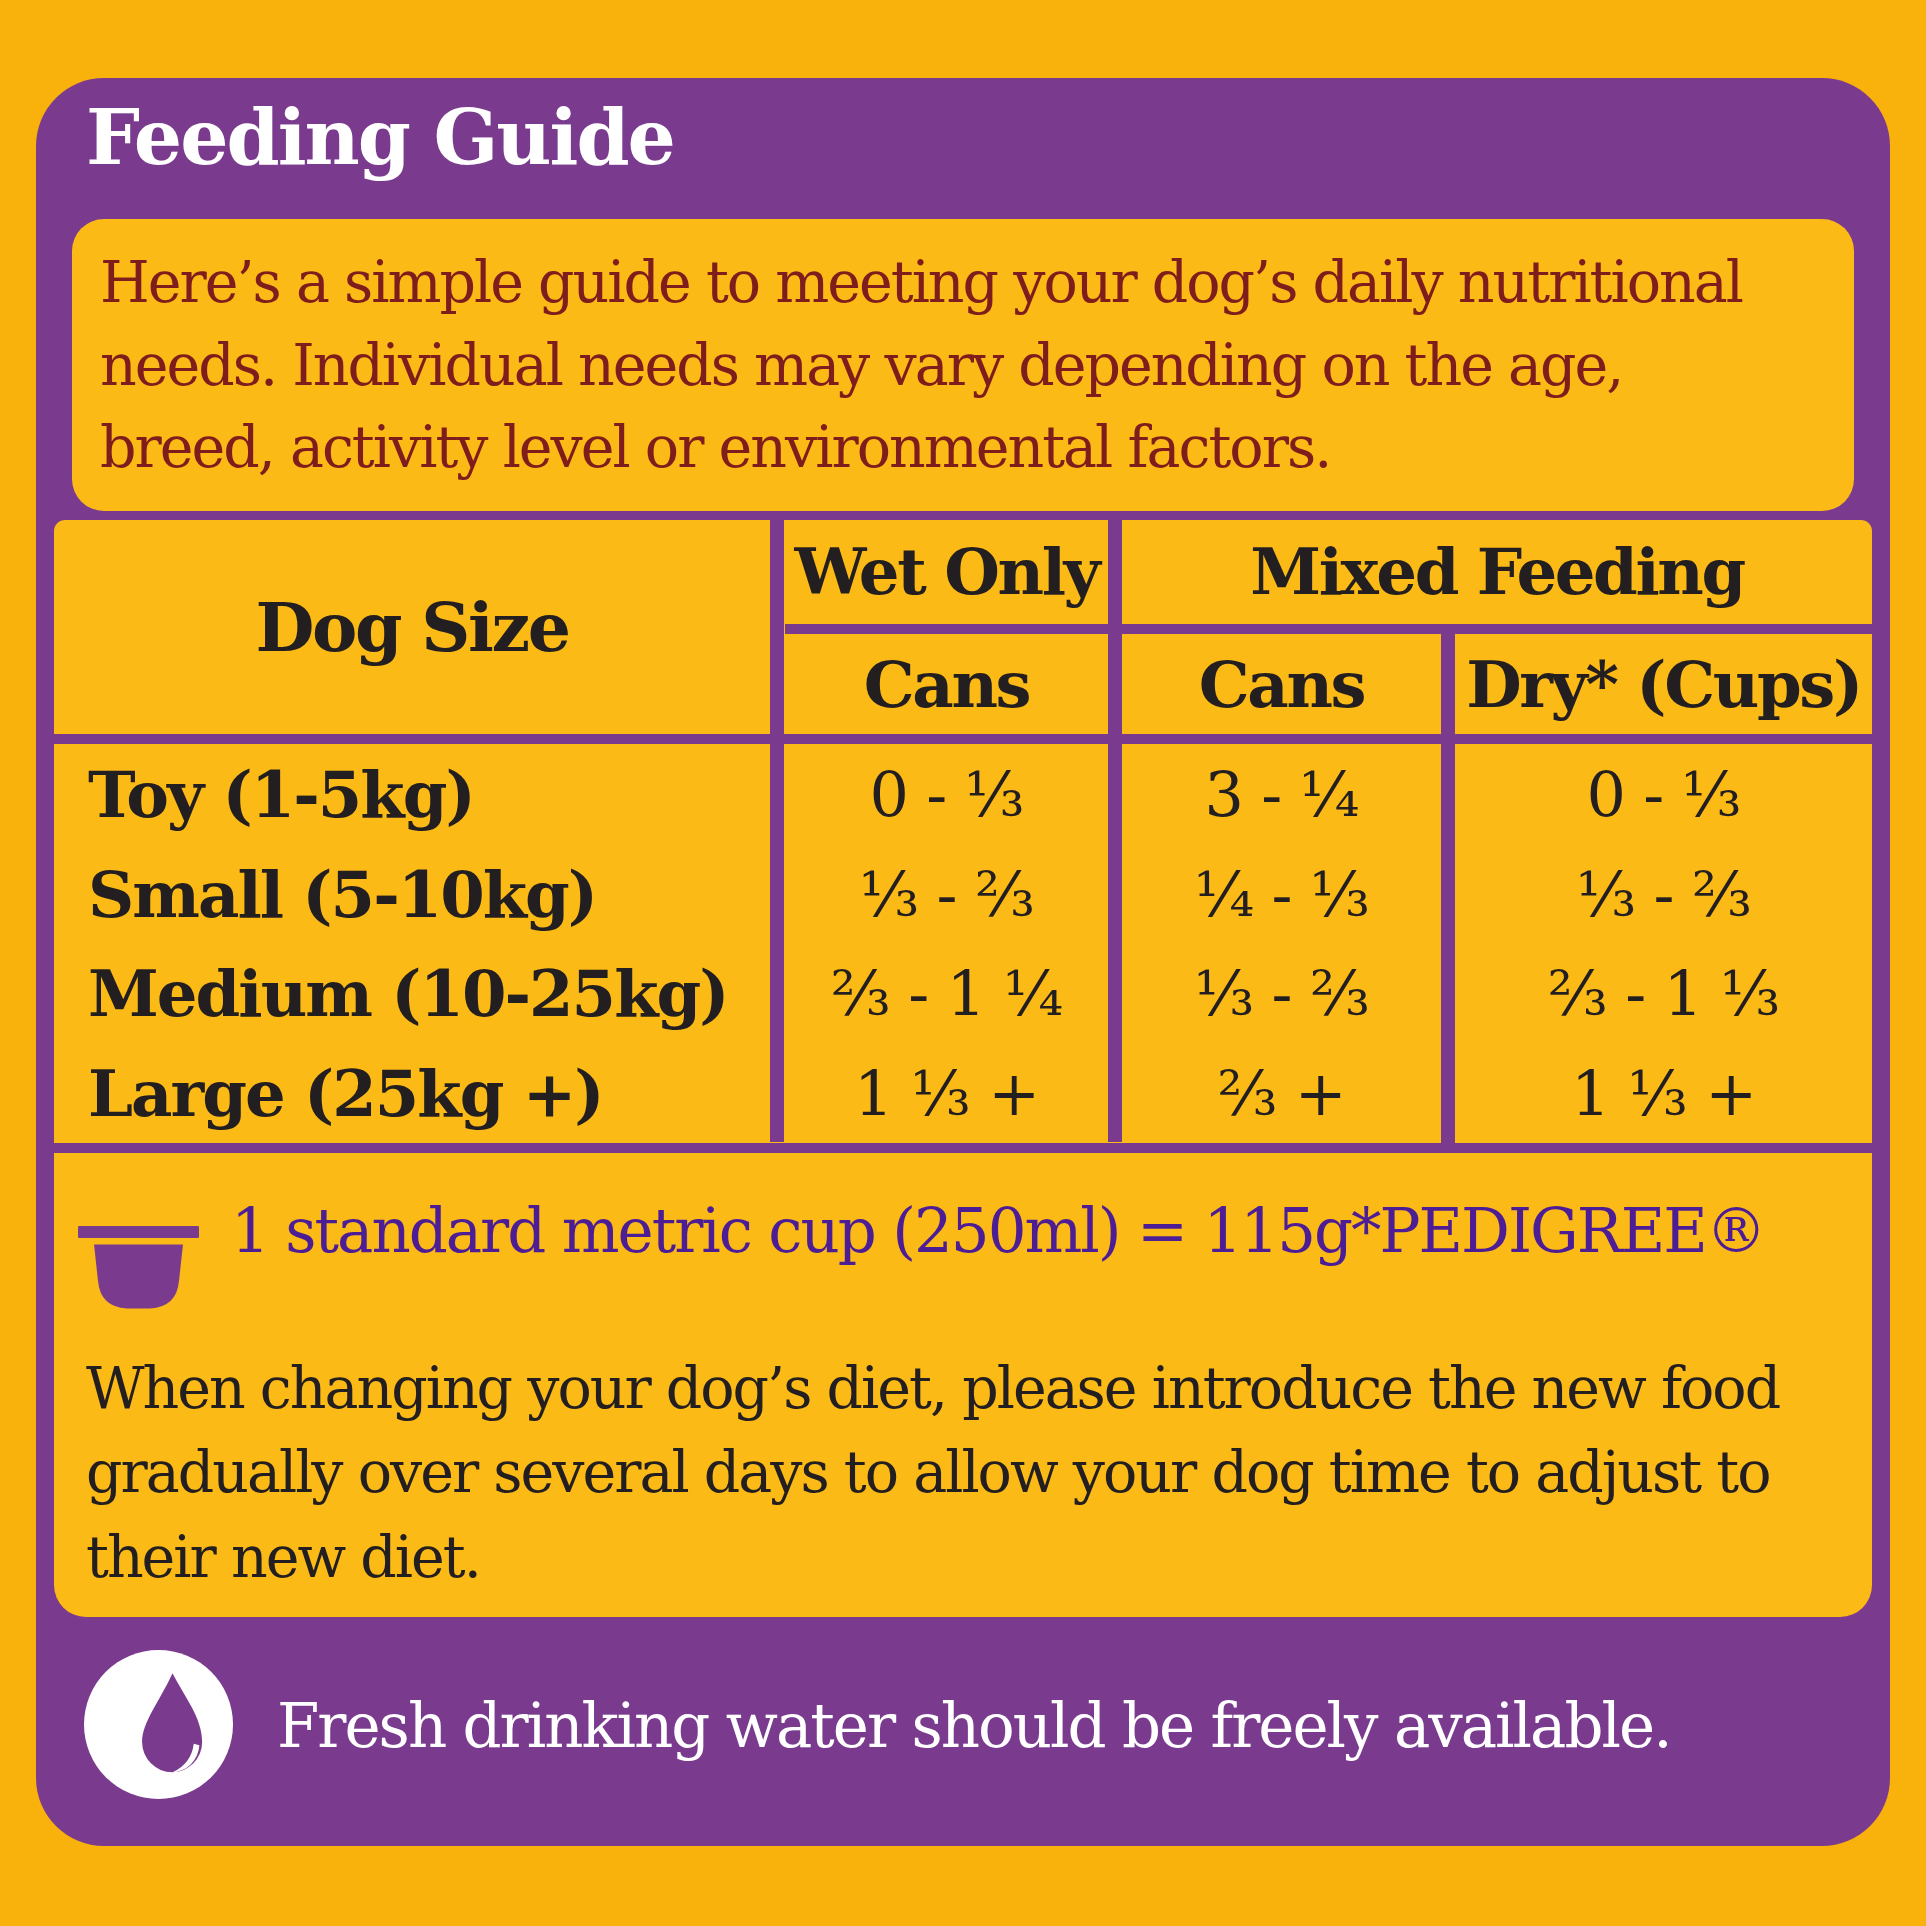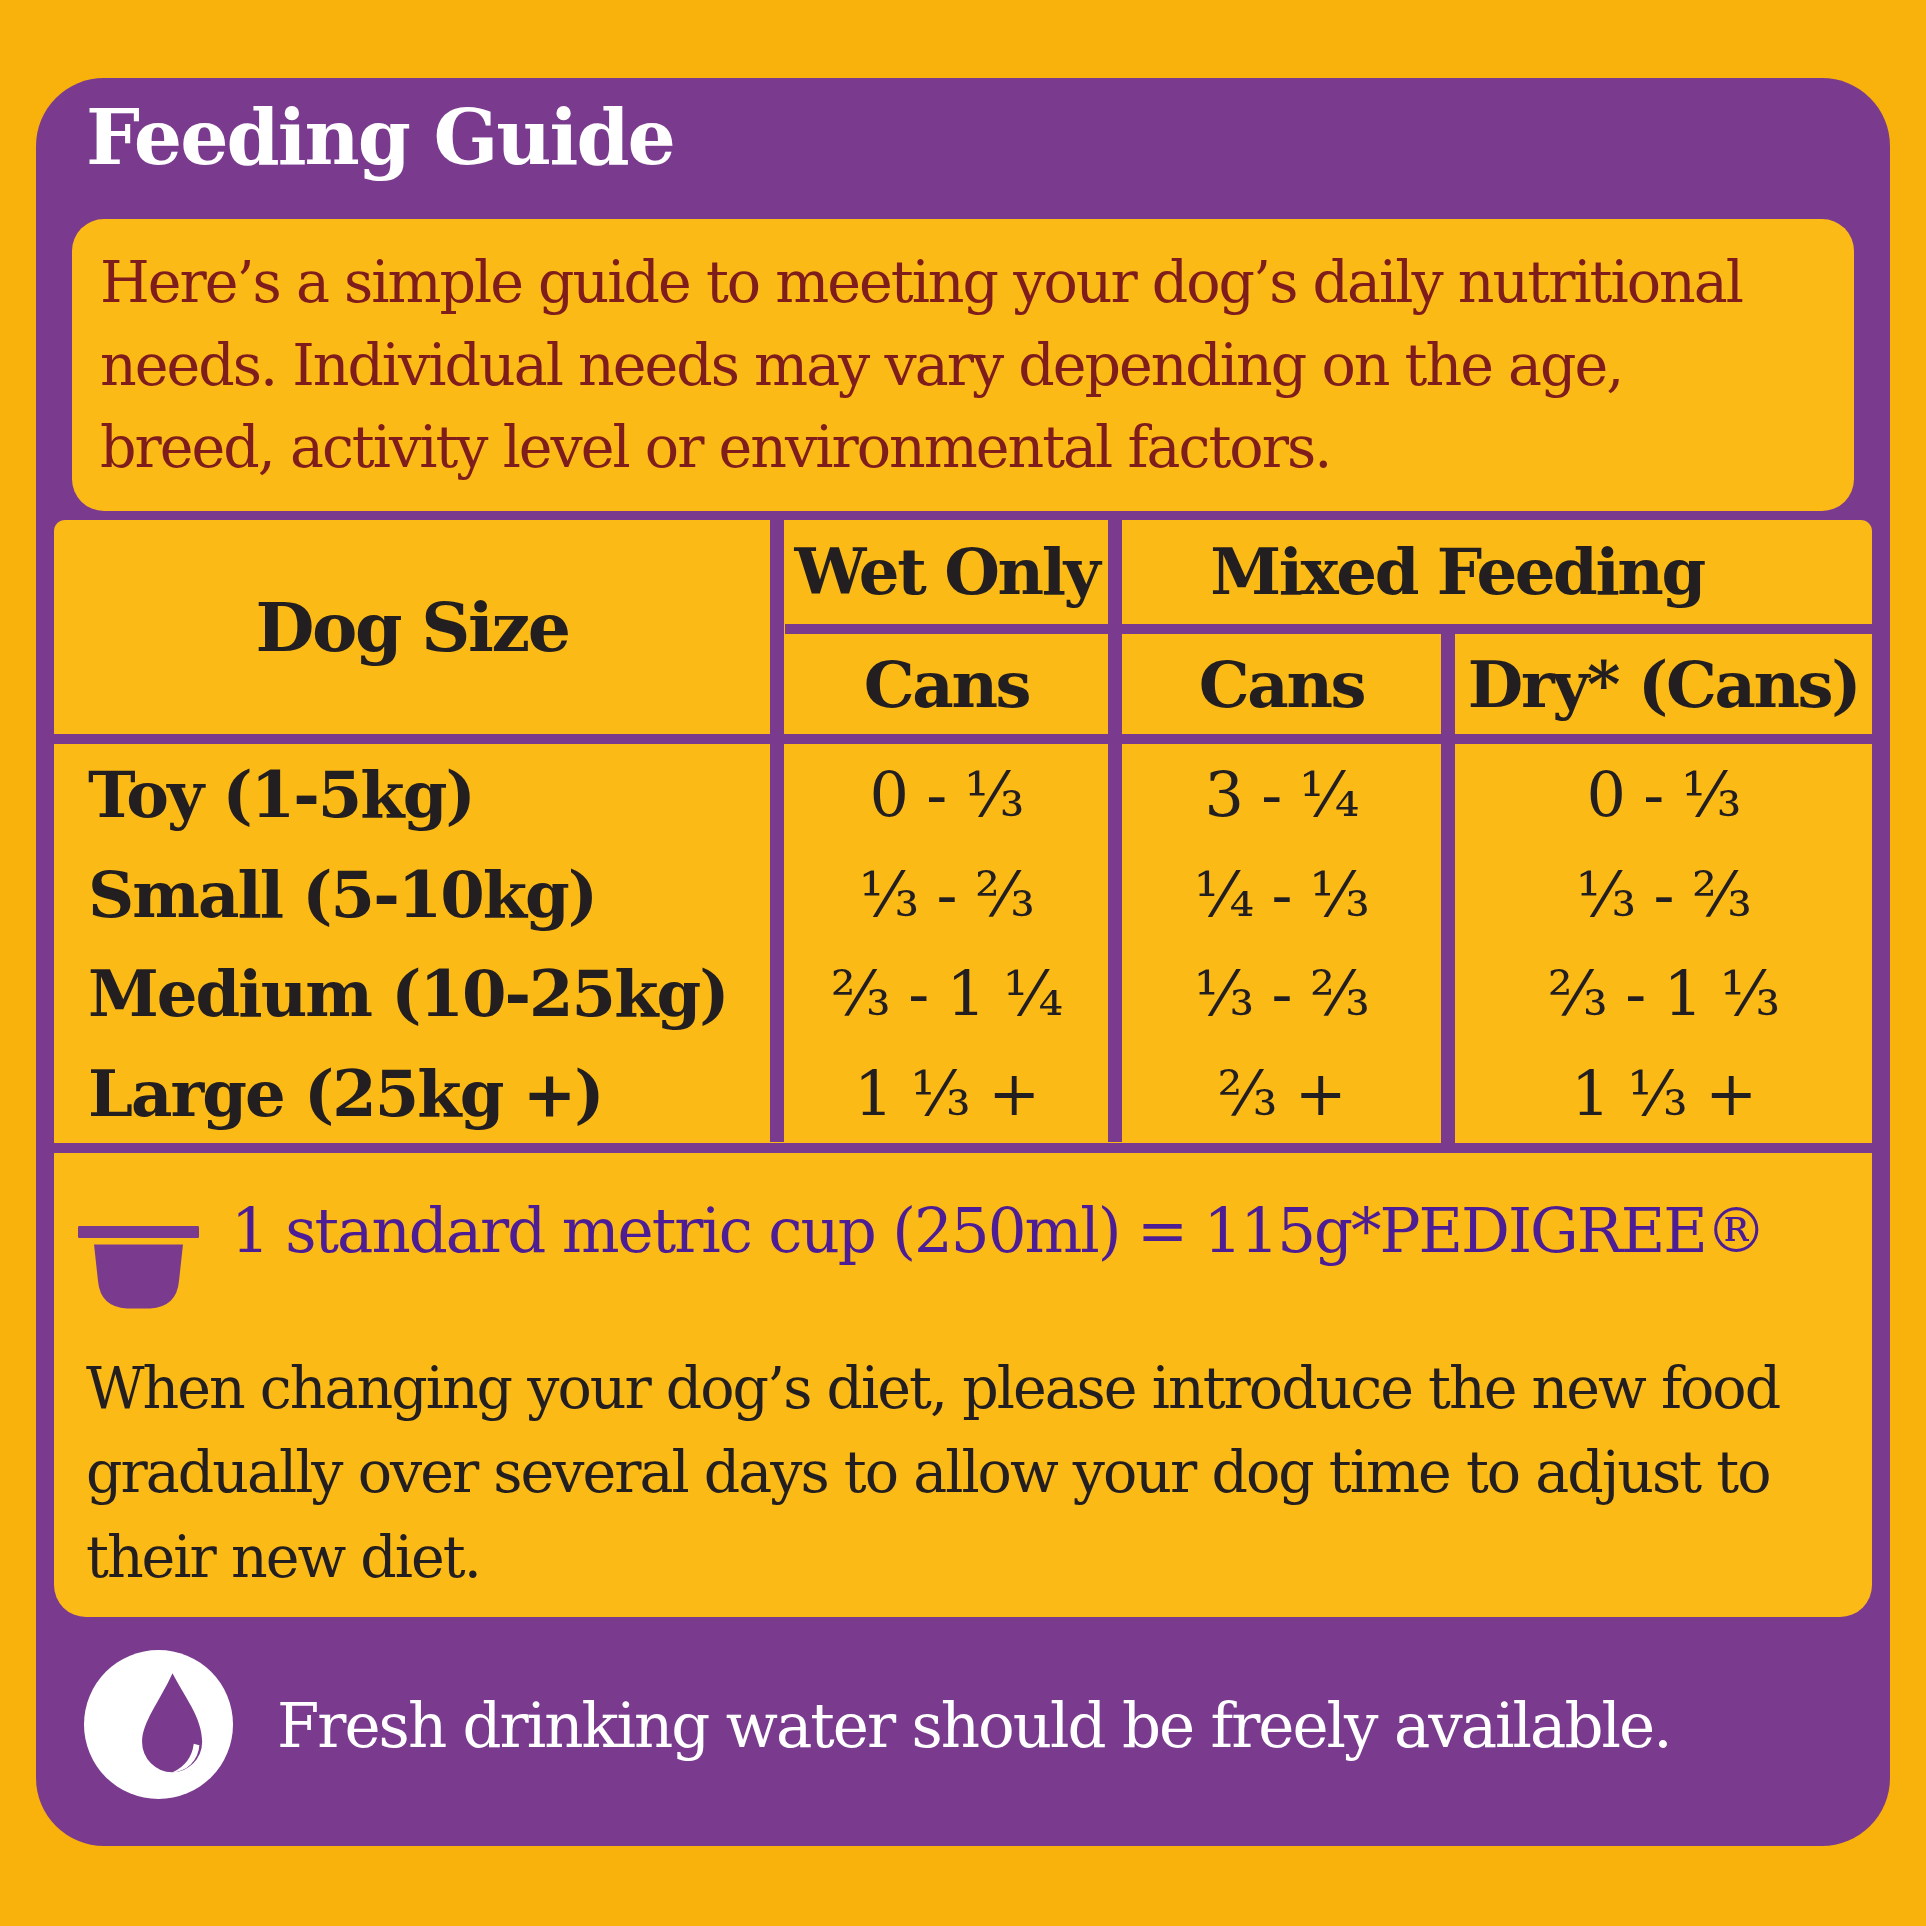--- a/index.html
+++ b/index.html
@@ -34,21 +34,21 @@
   .h1{left:785px;top:624px;width:1087px;height:10.4px;}
   .h2{left:54px;top:734px;width:1818px;height:10.4px;}
   .h3{left:54px;top:1143px;width:1818px;height:10.4px;}
   .cell{
     position:absolute;display:flex;align-items:center;justify-content:center;
     color:#231E1F;font-weight:bold;text-align:center;
   }
   .hdr{font-size:64px;letter-spacing:-2.4px;}
   .c-dogsize{left:54px;top:520px;width:716px;height:214px;font-size:68px;}
   .c-wetonly{left:785px;top:520px;width:323px;height:103px;}
-  .c-mixed{left:1082px;top:520px;width:750px;height:103px;}
+  .c-mixed{left:1122px;top:520px;width:750px;height:103px;}
   .c-cans1{left:785px;top:634px;width:323px;height:100px;}
   .c-cans2{left:1122px;top:634px;width:319px;height:100px;}
   .c-dry{left:1455px;top:634px;width:417px;height:100px;}
   .bodycol{position:absolute;top:745px;height:398px;display:flex;flex-direction:column;}
   .bc1{left:54px;width:716px;}
   .bc2{left:785px;width:323px;}
   .bc3{left:1122px;width:319px;}
   .bc4{left:1455px;width:417px;}
   .bline{flex:1;display:flex;align-items:center;color:#231E1F;}
   .bc1 .bline{justify-content:flex-start;padding-left:34px;font-weight:bold;font-size:64px;letter-spacing:-2px;}
@@ -93,21 +93,21 @@
   <div class="divider v3"></div>
   <div class="divider h1"></div>
   <div class="divider h2"></div>
   <div class="divider h3"></div>
 
   <div class="cell hdr c-wetonly">Wet Only</div>
   <div class="cell hdr c-dogsize">Dog Size</div>
   <div class="cell hdr c-mixed">Mixed Feeding</div>
   <div class="cell hdr c-cans1">Cans</div>
   <div class="cell hdr c-cans2">Cans</div>
-  <div class="cell hdr c-dry">Dry* (Cans)</div>
+  <div class="cell hdr c-dry">Dry* (Cups)</div>
 
   <div class="bodycol bc1">
     <div class="bline">Toy (1-5kg)</div>
     <div class="bline">Small (5-10kg)</div>
     <div class="bline">Medium (10-25kg)</div>
     <div class="bline">Large (25kg +)</div>
   </div>
 
   <div class="bodycol bc2">
     <div class="bline">0 - ⅓</div>

